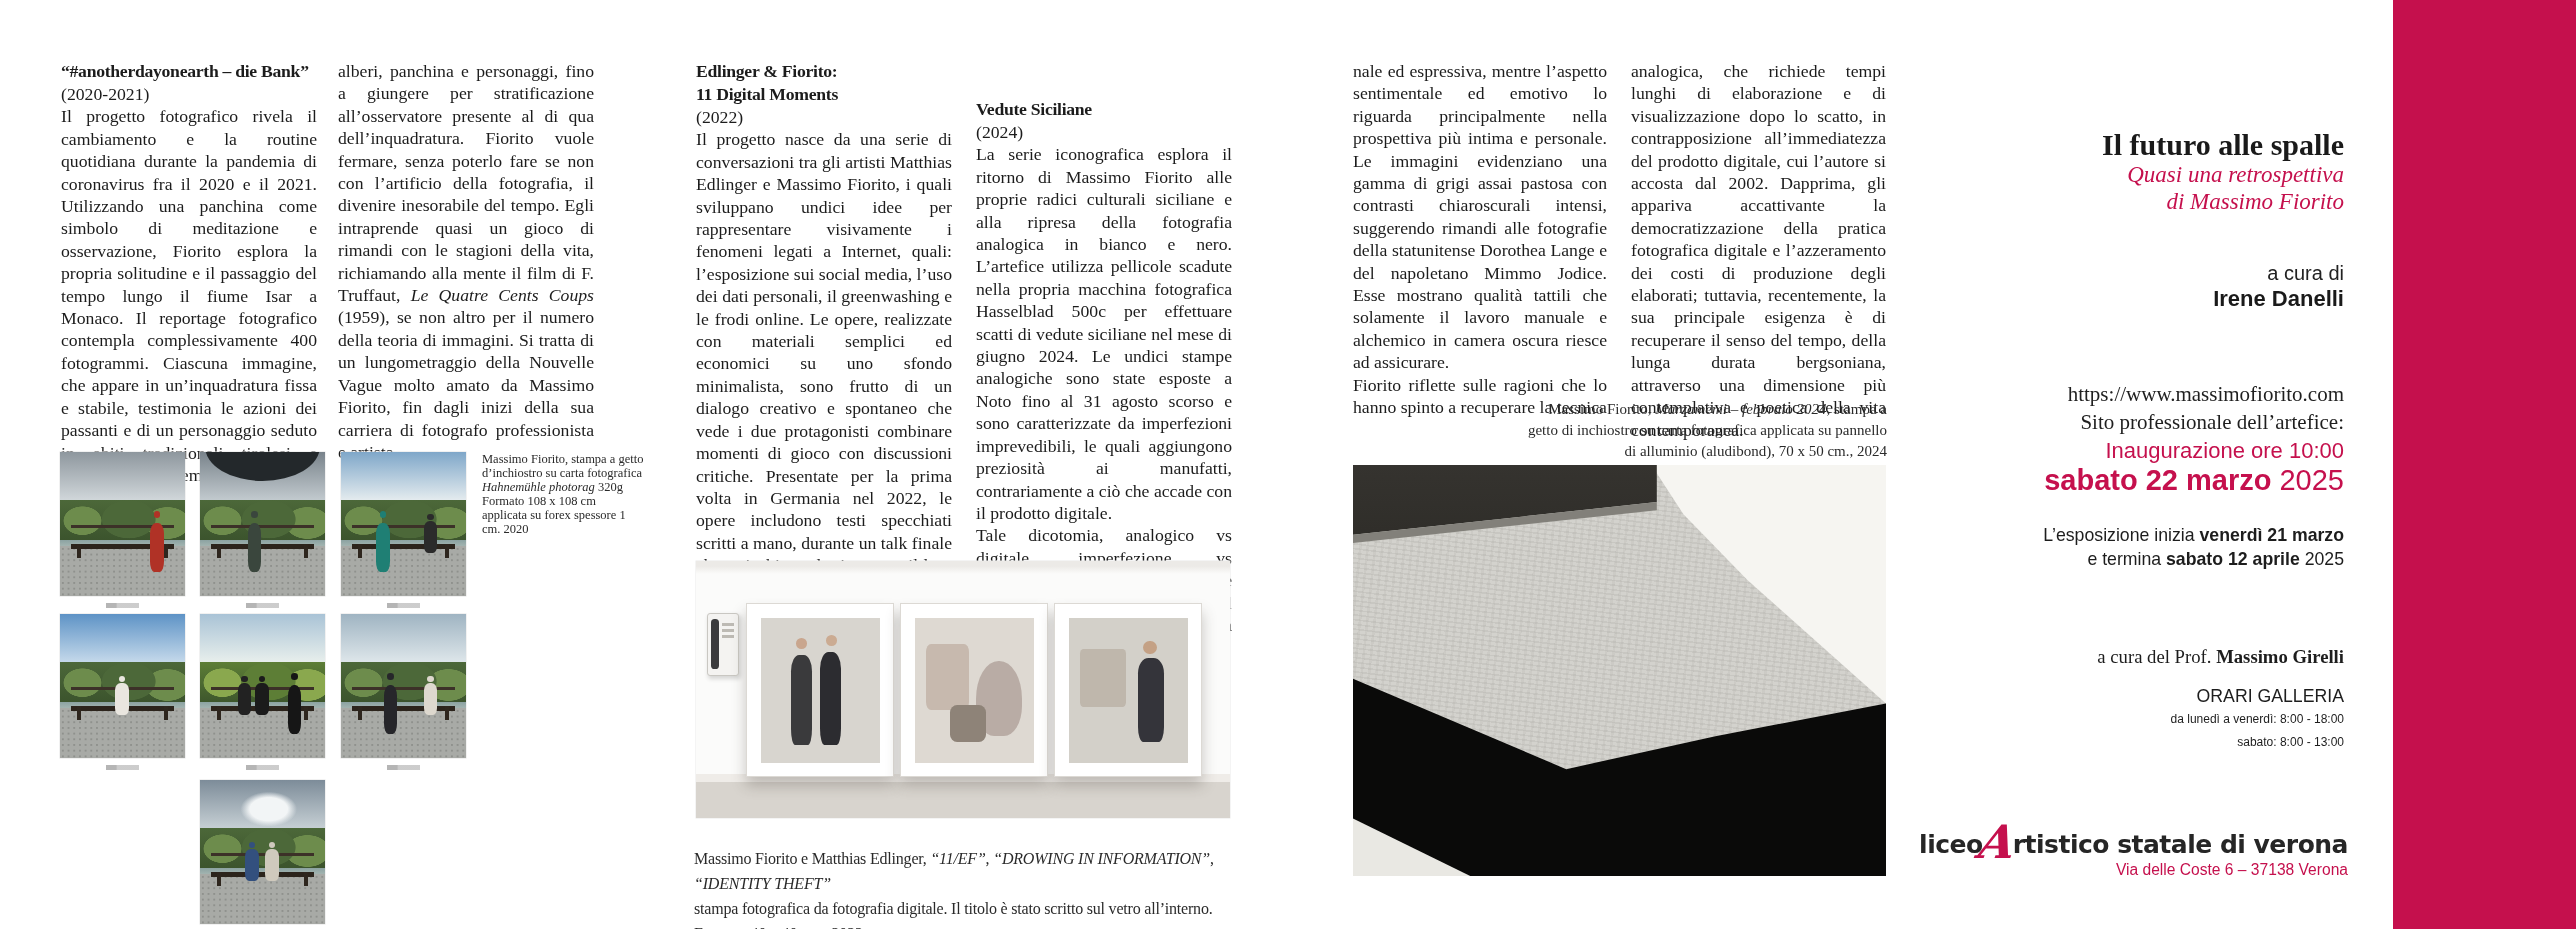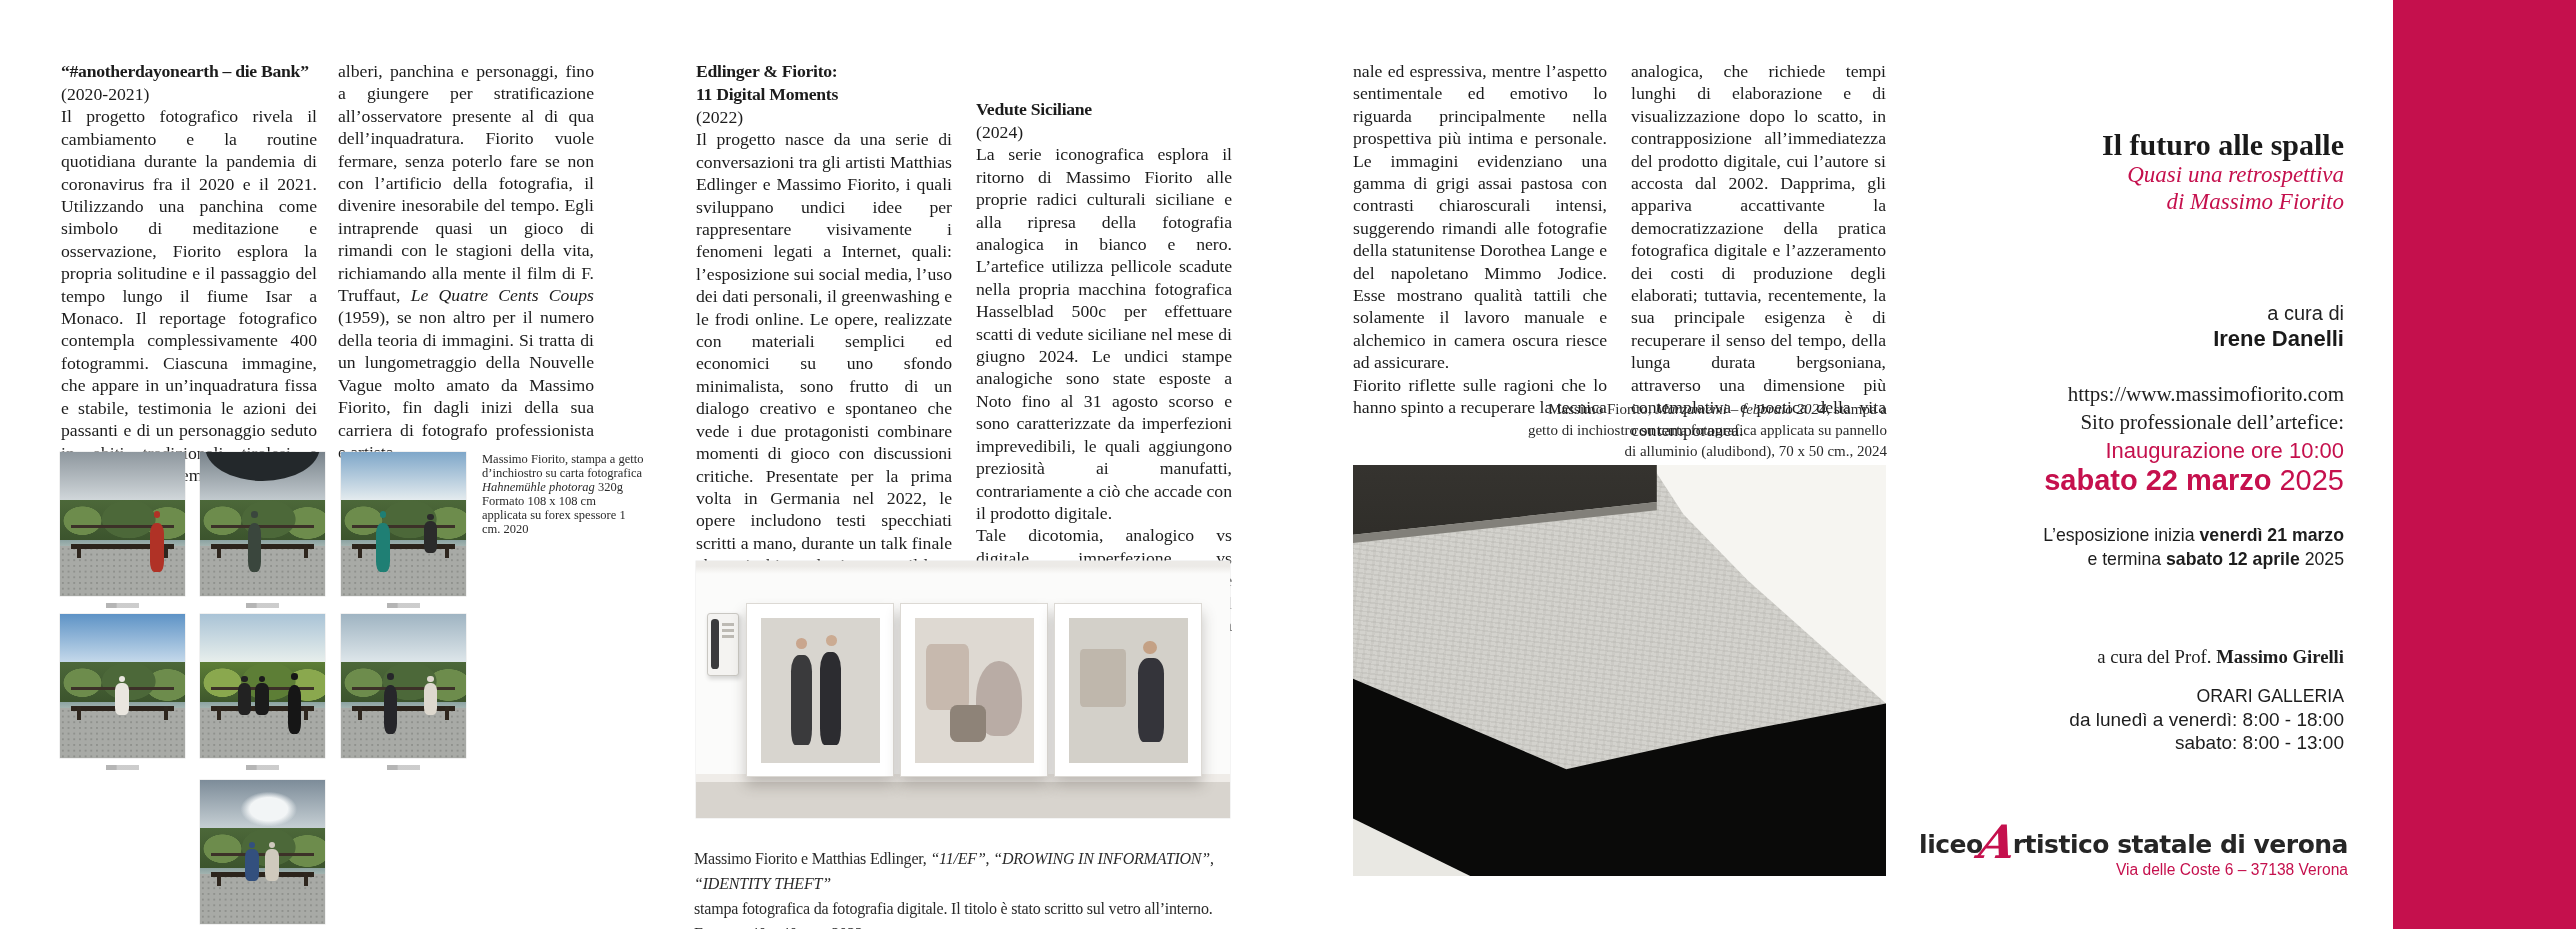--- a/index.html
+++ b/index.html
@@ -120,31 +120,31 @@
   .rp{position:absolute;text-align:right;}
   .rp-title{
     font-family:"Liberation Serif", serif;font-weight:bold;
     font-size:30px;line-height:32px;color:#1a1a1a;
   }
   .rp-subtitle{
     font-family:"Liberation Serif", serif;font-style:italic;
     font-size:23px;line-height:27px;color:var(--accent);
   }
   .rp-sans{font-family:"Liberation Sans", sans-serif;}
-  .rp-curated{font-size:20px;line-height:26px;color:#222;margin-top:40px;}
+  .rp-curated{font-size:20px;line-height:26px;color:#222;}
   .rp-curator{font-size:22px;font-weight:bold;color:#1a1a1a;}
   .rp-site{font-size:21px;line-height:28px;color:#1f1f1f;}
   .rp-opening1{font-size:22px;line-height:27px;color:var(--accent);}
   .rp-opening2{font-size:29px;line-height:33px;color:var(--accent);}
   .rp-expo{font-size:17.7px;line-height:24.4px;color:#1d1d1d;}
   .rp-gallery-name{font-family:"Liberation Serif", serif;font-weight:bold;font-style:italic;
     font-size:22px;line-height:26px;color:#1a1a1a;}
   .rp-gallery-cur{font-family:"Liberation Serif", serif;font-size:18.7px;line-height:24px;color:#1d1d1d;}
   .rp-hours-title{font-size:17.7px;line-height:24px;color:#1d1d1d;margin-top:14.6px;}
-  .rp-hours{font-size:19px;line-height:23px;color:#1d1d1d;}
+  .rp-hours{font-size:12px;line-height:23px;color:#1d1d1d;}
 
   .logo-line{
     font-family:"DejaVu Sans", sans-serif;font-weight:bold;
     font-size:25px;letter-spacing:-0.5px;color:#262626;white-space:nowrap;
   }
   .logo-a{
     color:var(--accent);font-size:46px;font-weight:bold;font-style:italic;
     display:inline-block;transform:skewX(-10deg) translateY(5.2px);
     line-height:0;margin:0 -3.1px 0 -2.1px;font-family:"DejaVu Serif", serif;
   }

